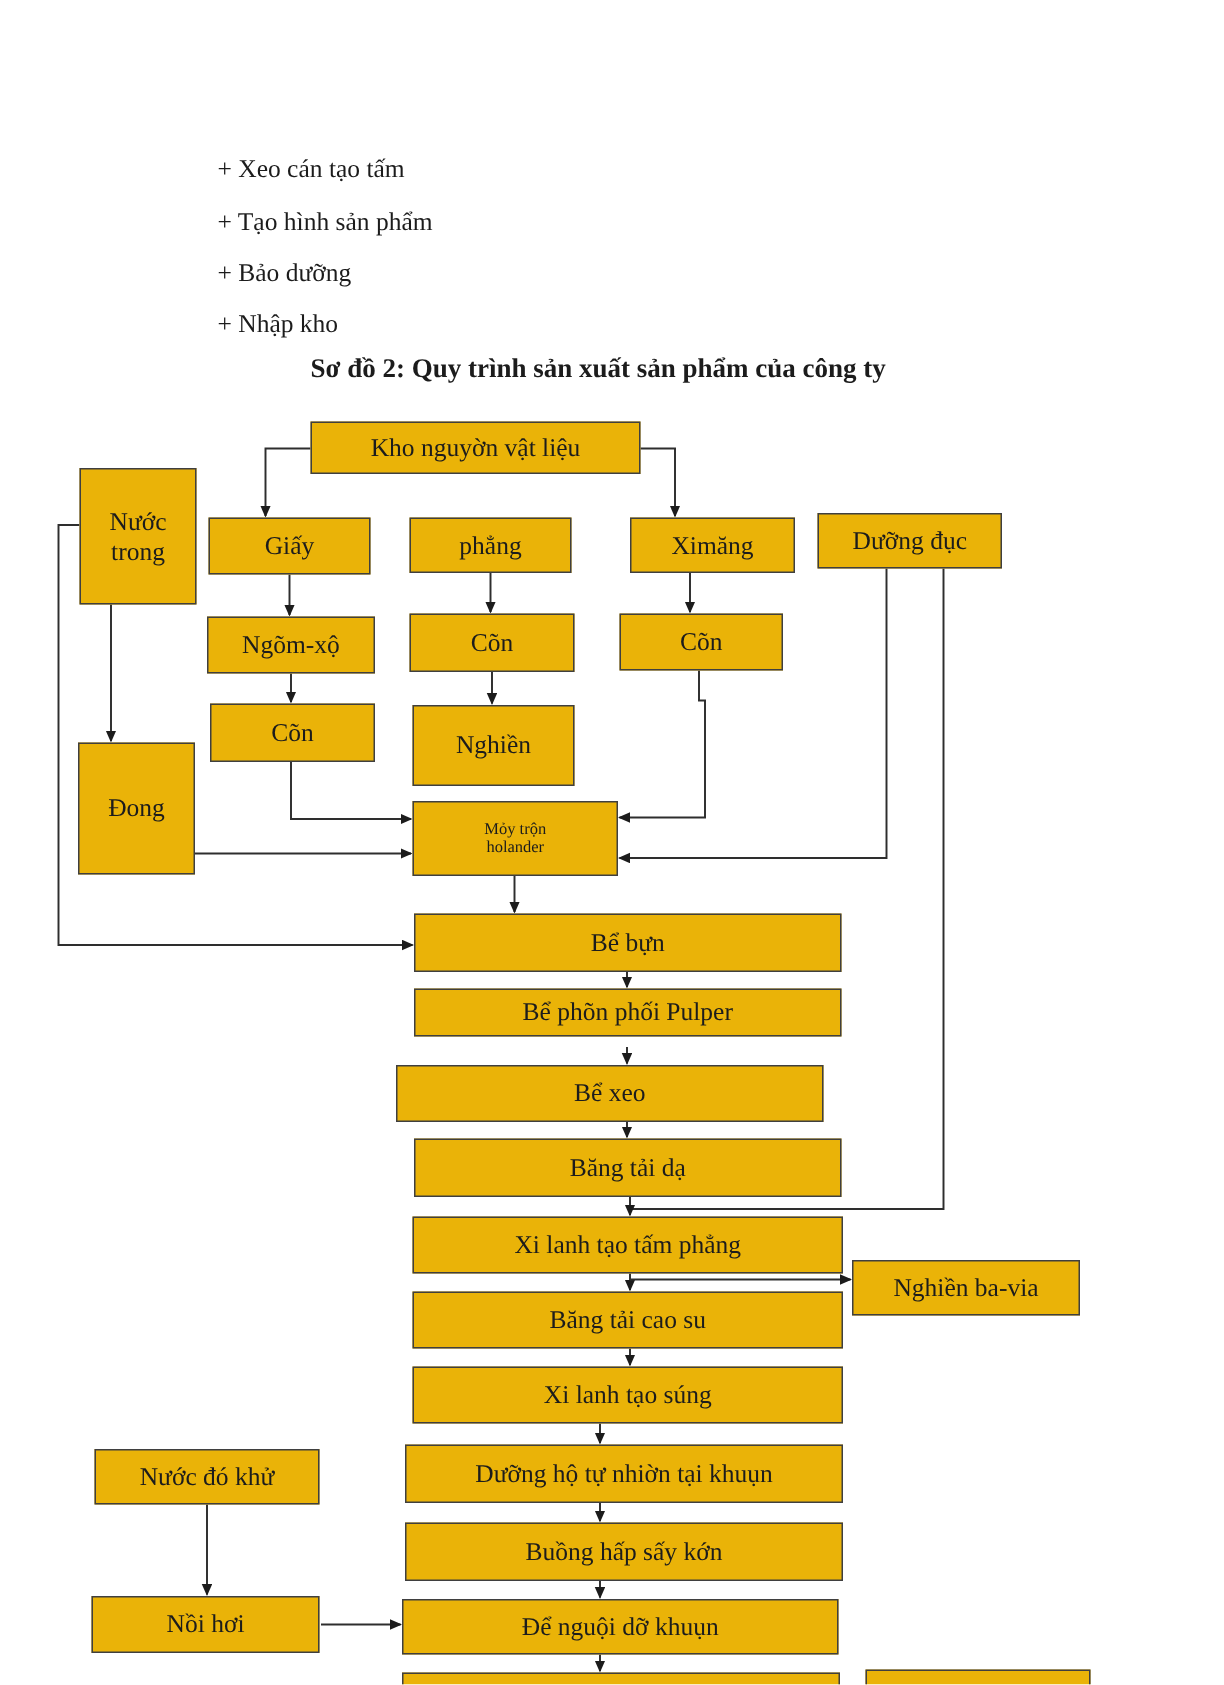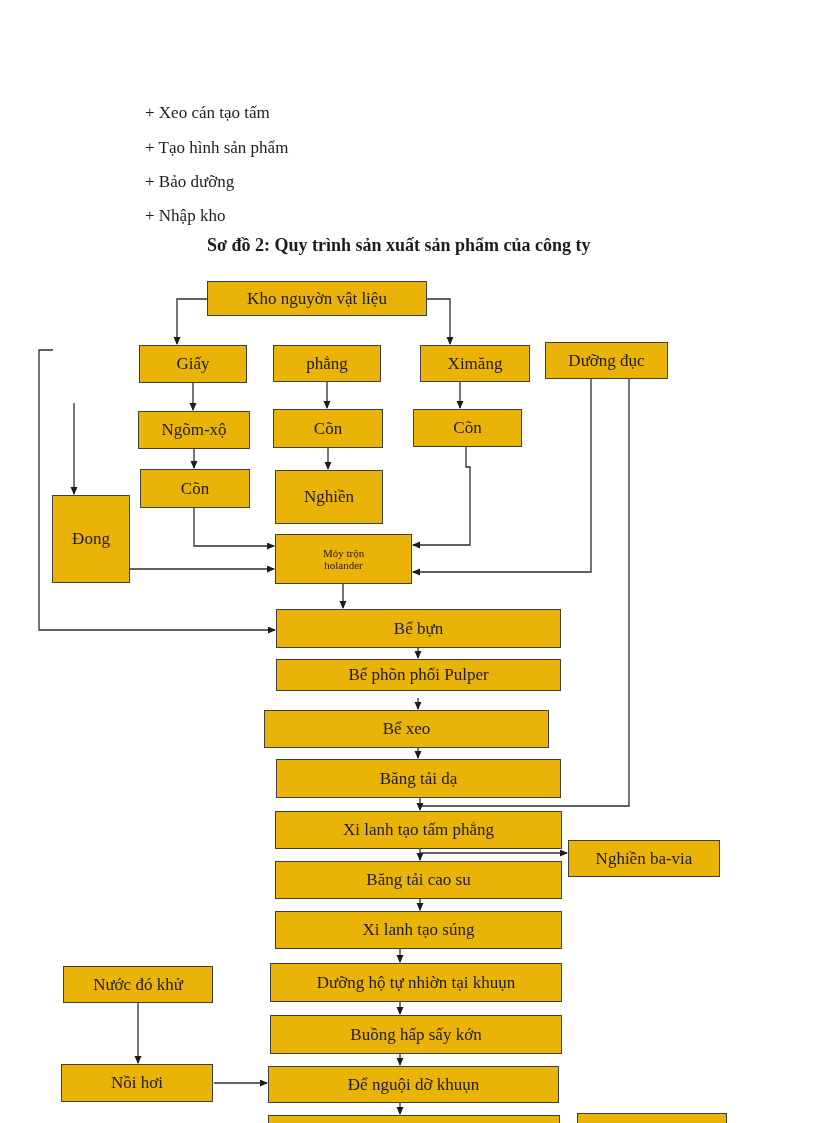--- a/index.html
+++ b/index.html
@@ -90,20 +90,22 @@
       <line x1="400" y1="1054" x2="400" y2="1065" marker-end="url(#ah)"></line>
       <line x1="400" y1="1103" x2="400" y2="1114" marker-end="url(#ah)"></line>
 
       <line x1="138" y1="1003" x2="138" y2="1063" marker-end="url(#ah)"></line>
 
       <line x1="214" y1="1083" x2="267" y2="1083" marker-end="url(#ah)"></line>
     </g>
   </svg>
 
   <div class="node" style="left:207px;top:281px;width:220px;height:35px;">Kho nguyờn vật liệu</div>
+  <div class="node" style="left:53px;top:312px;width:78px;height:91px;">Nước
+trong</div>
   <div class="node" style="left:139px;top:345px;width:108px;height:38px;">Giấy</div>
   <div class="node" style="left:273px;top:345px;width:108px;height:37px;">phẳng</div>
   <div class="node" style="left:420px;top:345px;width:110px;height:37px;">Ximăng</div>
   <div class="node" style="left:545px;top:342px;width:123px;height:37px;">Dưỡng đục</div>
   <div class="node" style="left:138px;top:411px;width:112px;height:38px;">Ngõm-xộ</div>
   <div class="node" style="left:273px;top:409px;width:110px;height:39px;">Cõn</div>
   <div class="node" style="left:413px;top:409px;width:109px;height:38px;">Cõn</div>
   <div class="node" style="left:140px;top:469px;width:110px;height:39px;">Cõn</div>
   <div class="node" style="left:275px;top:470px;width:108px;height:54px;">Nghiền</div>
   <div class="node" style="left:52px;top:495px;width:78px;height:88px;">Đong</div>

